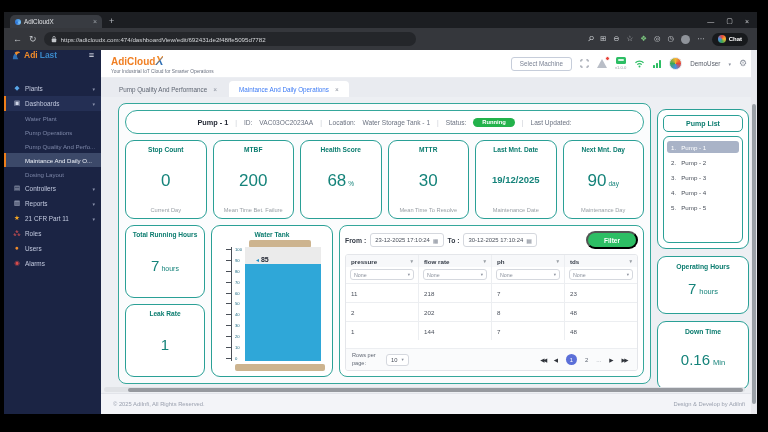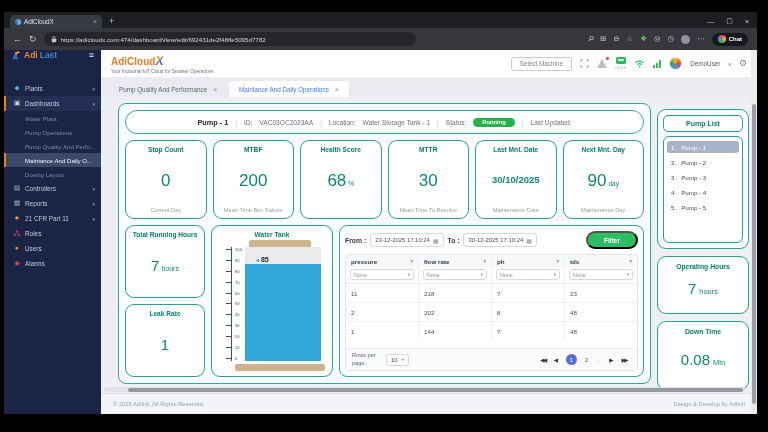--- a/index.html
+++ b/index.html
@@ -358,21 +358,21 @@
             <div class="kpi">
               <div class="kpi-t">MTTR</div>
               <div class="kpi-v">
                   <span>30</span>
                 </div>
               <div class="kpi-f">Mean Time To Resolve</div>
             </div>
             <div class="kpi">
               <div class="kpi-t">Last Mnt. Date</div>
               <div class="kpi-v small">
-                  <span>30/10/2025</span>
+                  <span>19/12/2025</span>
                 </div>
               <div class="kpi-f">Maintenance Date</div>
             </div>
             <div class="kpi">
               <div class="kpi-t">Next Mnt. Day</div>
               <div class="kpi-v">
                   <span>90</span>
                   <span class="kpi-u">day</span>
                 </div>
               <div class="kpi-f">Maintenance Day</div>
@@ -586,21 +586,21 @@
           <div class="rcard oh">
             <div class="rcard-t">Operating Hours</div>
             <div class="rcard-v">
                 <span class="rcard-num">7</span>
                 <span class="rcard-u">hours</span>
               </div>
           </div>
           <div class="rcard dt">
             <div class="rcard-t">Down Time</div>
             <div class="rcard-v">
-                <span class="rcard-num">0.08</span>
+                <span class="rcard-num">0.16</span>
                 <span class="rcard-u">Min</span>
               </div>
           </div>
         </div>
 
         <div class="hscroll">
           <div class="hthumb"></div>
         </div>
       </div>
 

